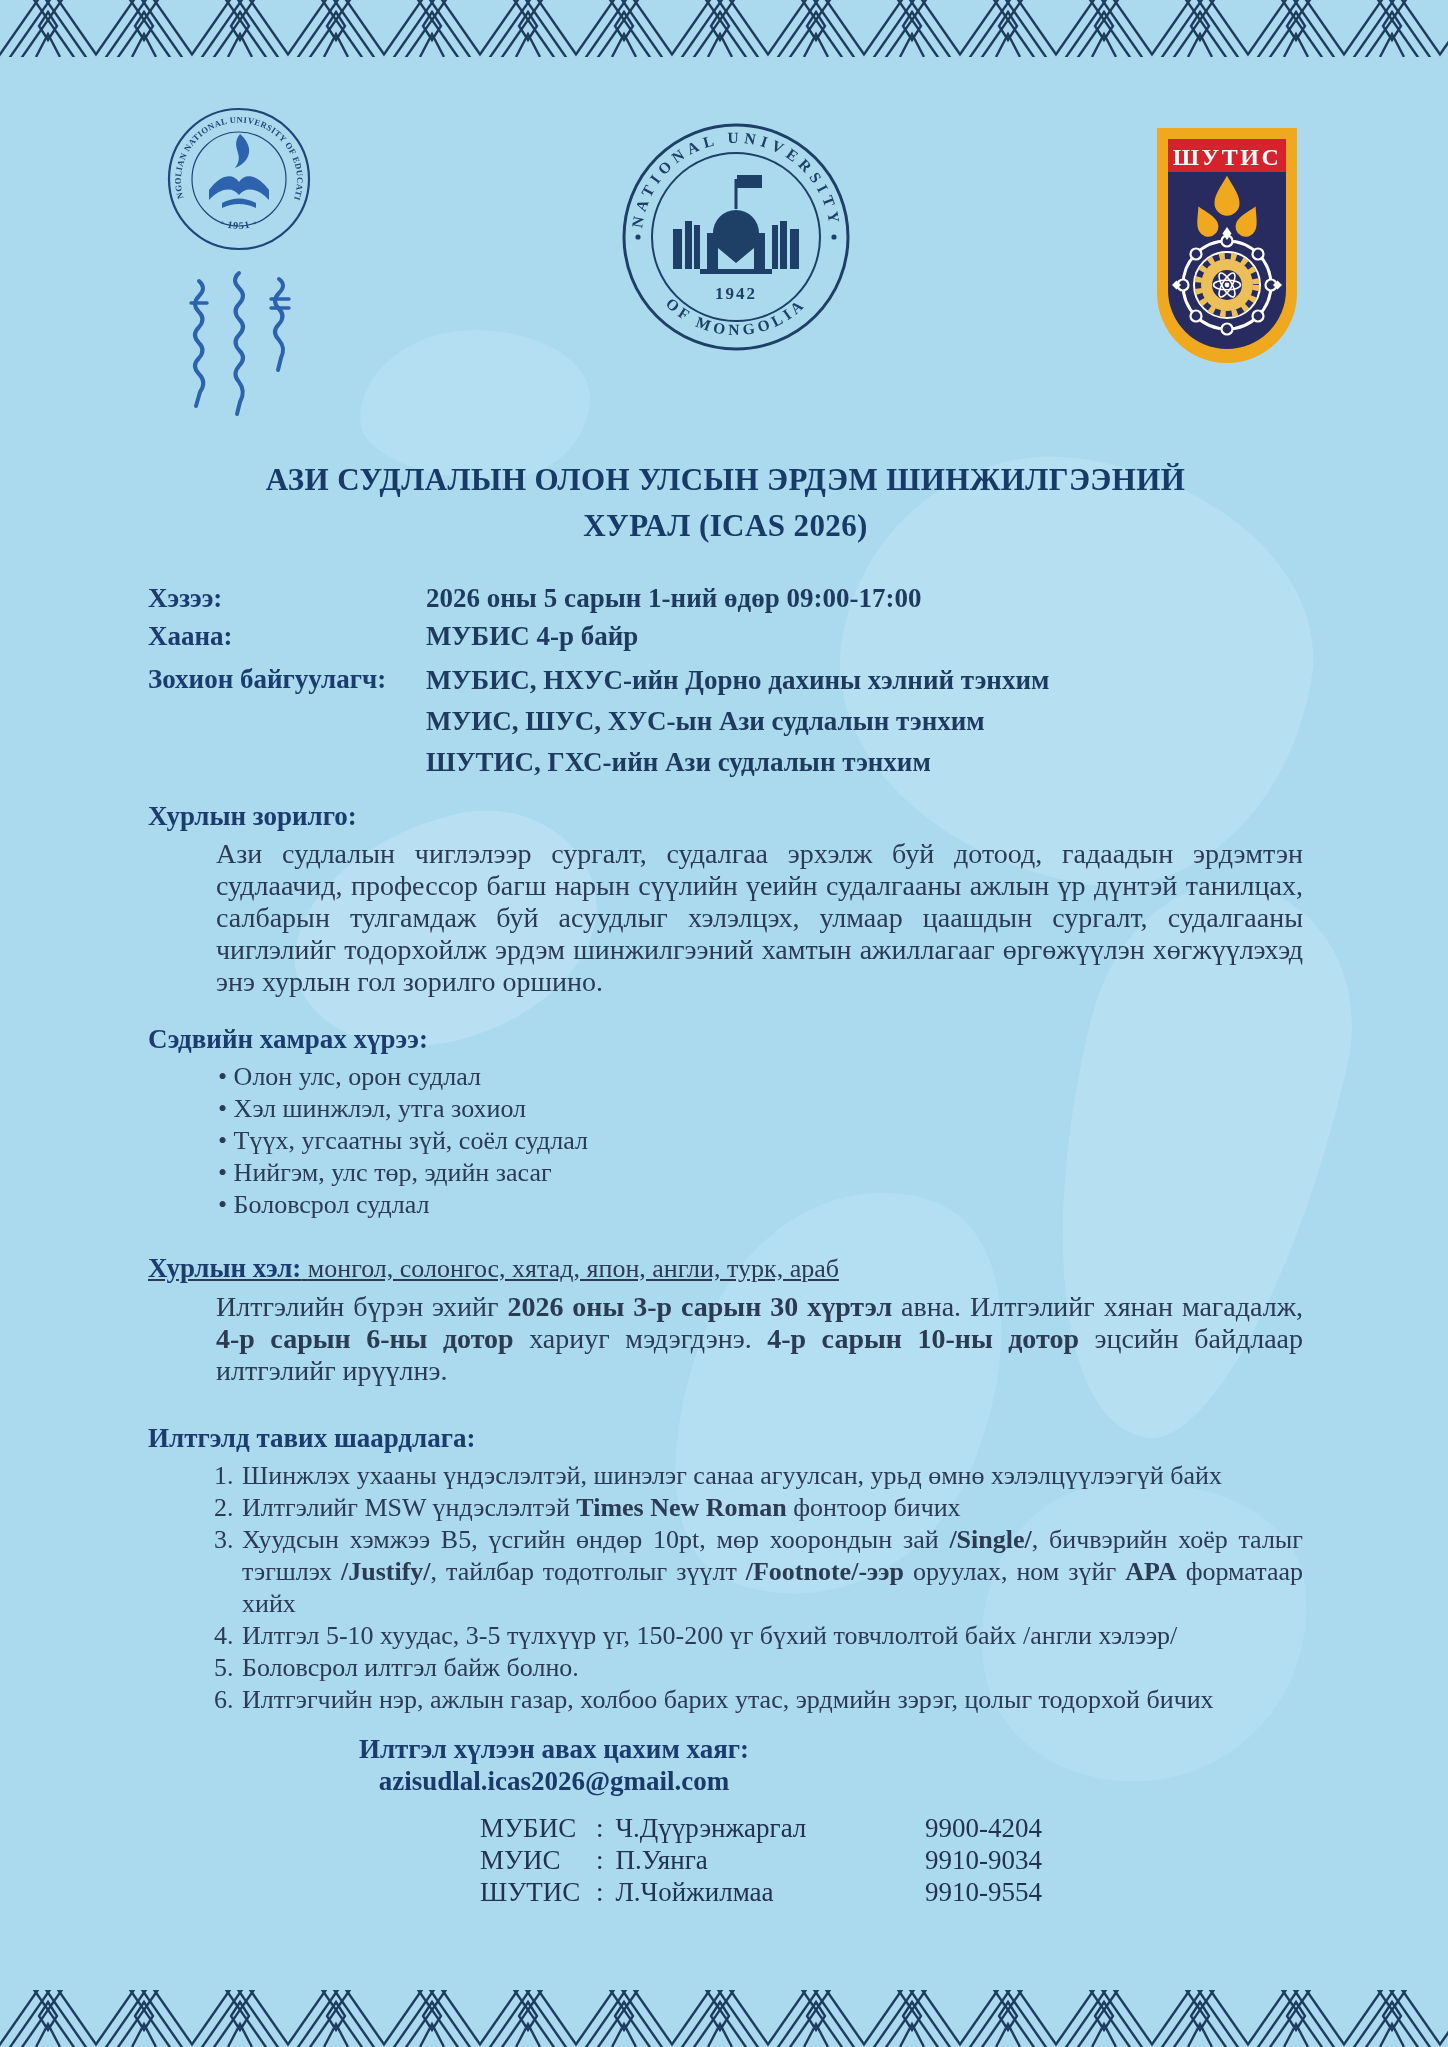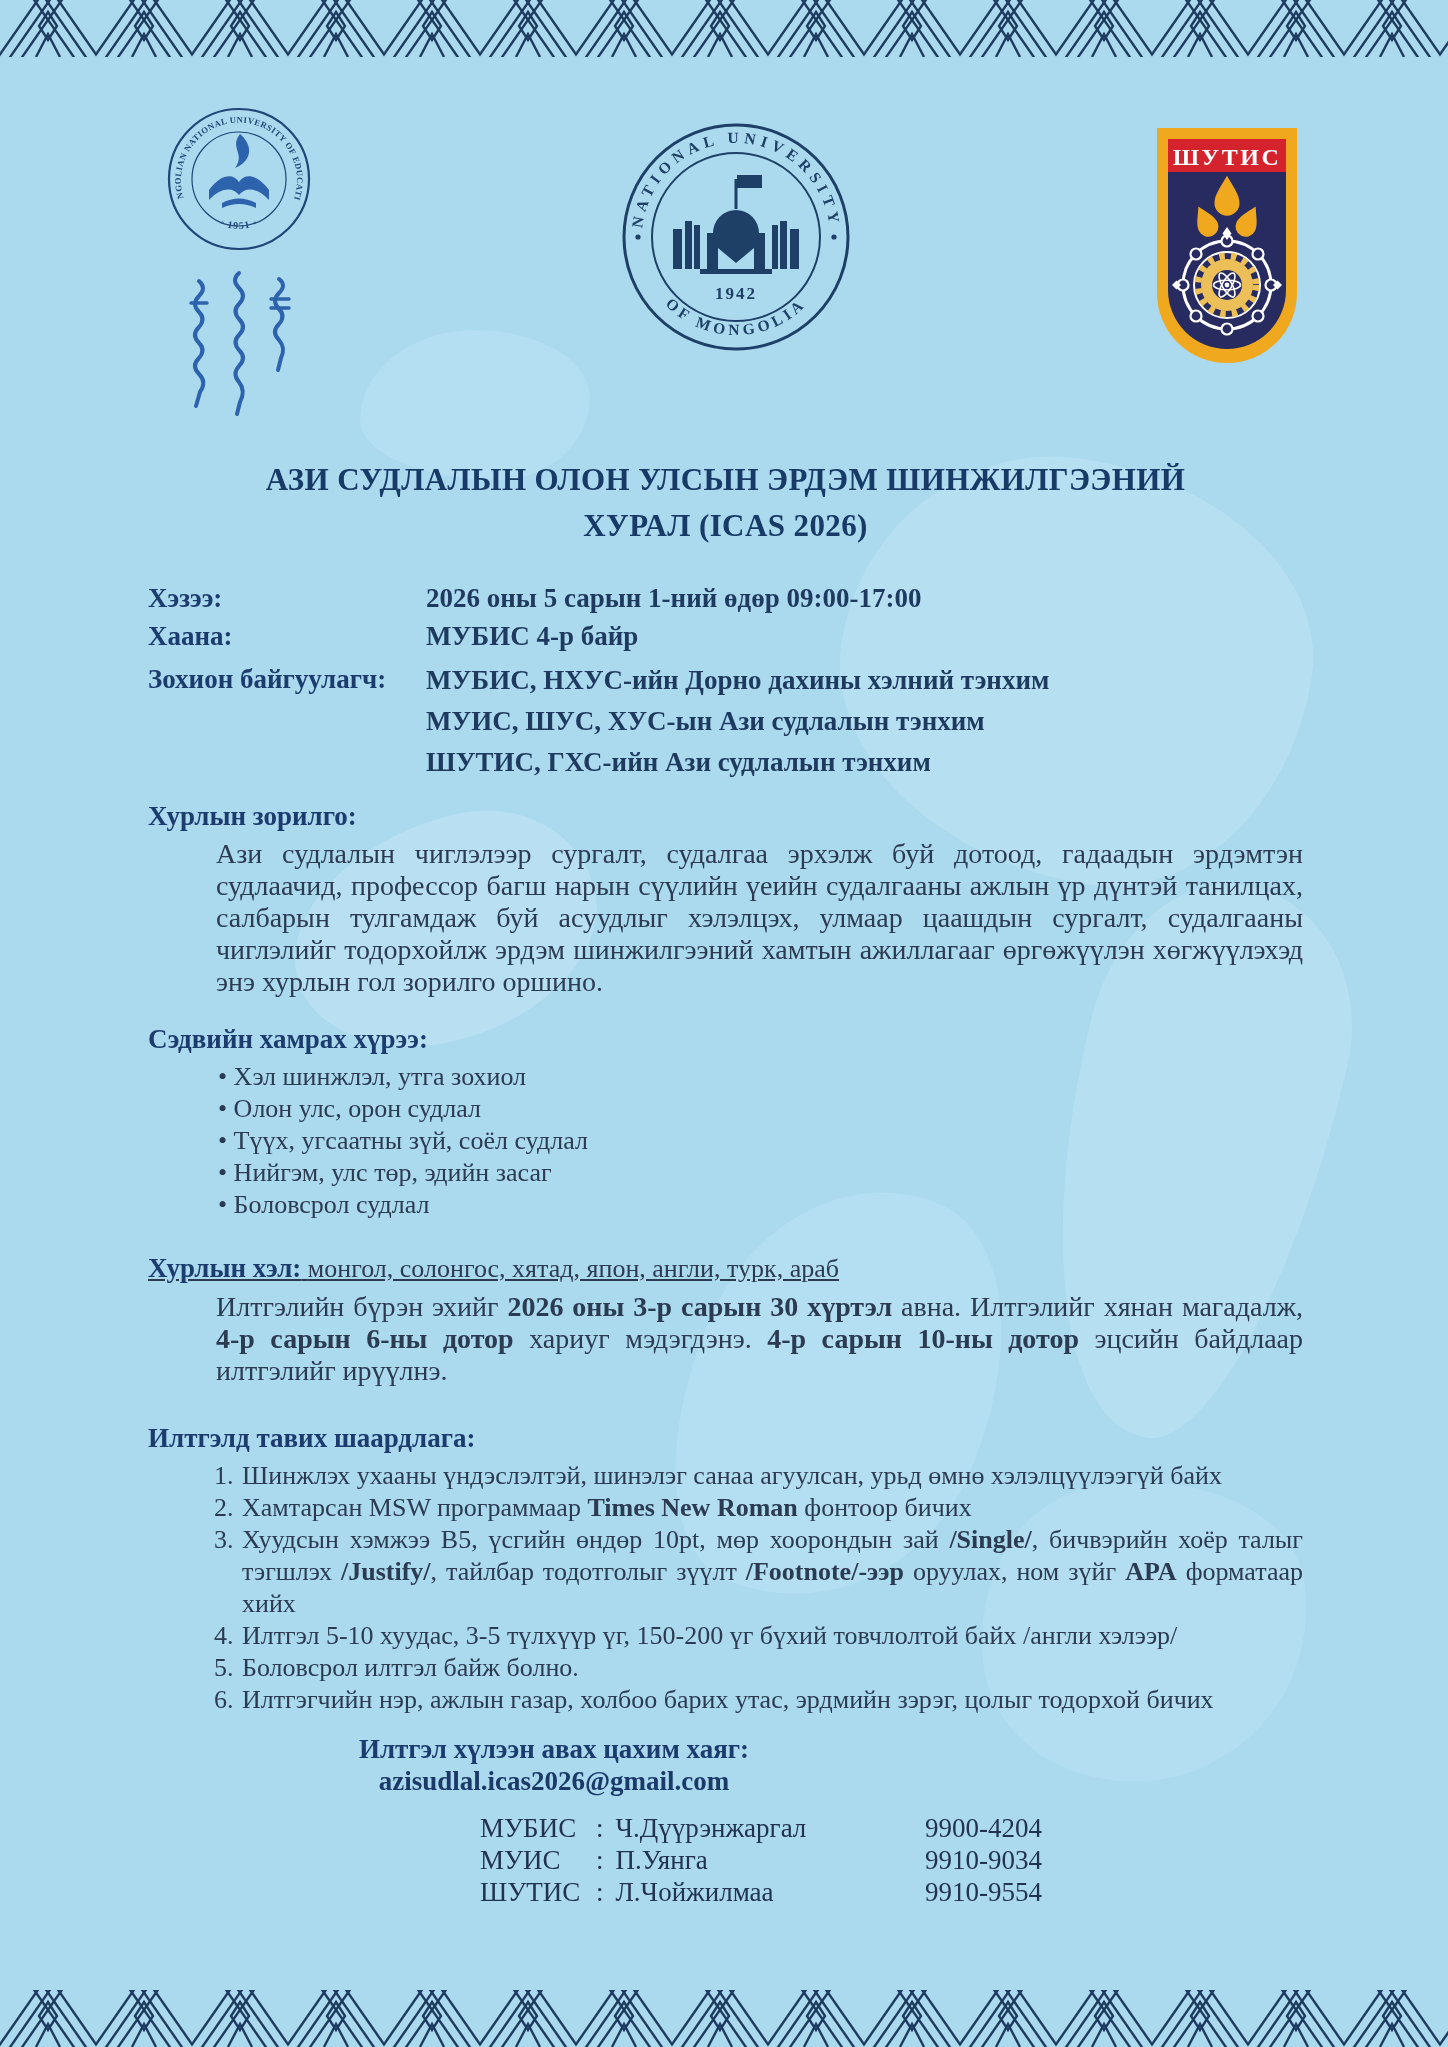--- a/index.html
+++ b/index.html
@@ -239,37 +239,37 @@
           <div>ШУТИС, ГХС-ийн Ази судлалын тэнхим</div>
         </div>
       </div>
     </div>
 
     <div class="sec-heading mt-purpose">Хурлын зорилго:</div>
     <div class="para">Ази судлалын чиглэлээр сургалт, судалгаа эрхэлж буй дотоод, гадаадын эрдэмтэн судлаачид, профессор багш нарын сүүлийн үеийн судалгааны ажлын үр дүнтэй танилцах, салбарын тулгамдаж буй асуудлыг хэлэлцэх, улмаар цаашдын сургалт, судалгааны чиглэлийг тодорхойлж эрдэм шинжилгээний хамтын ажиллагааг өргөжүүлэн хөгжүүлэхэд энэ хурлын гол зорилго оршино.</div>
 
     <div class="sec-heading mt-topics">Сэдвийн хамрах хүрээ:</div>
     <ul class="topics">
+      <li>Олон улс, орон судлал</li>
       <li>Хэл шинжлэл, утга зохиол</li>
-      <li>Олон улс, орон судлал</li>
       <li>Түүх, угсаатны зүй, соёл судлал</li>
       <li>Нийгэм, улс төр, эдийн засаг</li>
       <li>Боловсрол судлал</li>
     </ul>
 
     <div class="lang-line mt-lang">
       <span class="lbl">Хурлын хэл:</span>
       <span>монгол, солонгос, хятад, япон, англи, турк, араб</span>
     </div>
     <div class="para"><span>Илтгэлийн бүрэн эхийг </span><b>2026 оны 3-р сарын 30 хүртэл</b><span> авна. Илтгэлийг хянан магадалж, </span><b>4-р сарын 6-ны дотор</b><span> хариуг мэдэгдэнэ. </span><b>4-р сарын 10-ны дотор</b><span> эцсийн байдлаар илтгэлийг ирүүлнэ.</span></div>
 
     <div class="sec-heading mt-req">Илтгэлд тавих шаардлага:</div>
     <ol class="reqs">
       <li><span>Шинжлэх ухааны үндэслэлтэй, шинэлэг санаа агуулсан, урьд өмнө хэлэлцүүлээгүй байх</span></li>
-      <li><span>Хамтарсан MSW программаар </span><b>Times New Roman</b><span> фонтоор бичих</span></li>
+      <li><span>Илтгэлийг MSW үндэслэлтэй </span><b>Times New Roman</b><span> фонтоор бичих</span></li>
       <li><span>Хуудсын хэмжээ B5, үсгийн өндөр 10pt, мөр хоорондын зай </span><b>/Single/</b><span>, бичвэрийн хоёр талыг тэгшлэх </span><b>/Justify/</b><span>, тайлбар тодотголыг зүүлт </span><b>/Footnote/-ээр</b><span> оруулах, ном зүйг </span><b>APA</b><span> форматаар хийх</span></li>
       <li><span>Илтгэл 5-10 хуудас, 3-5 түлхүүр үг, 150-200 үг бүхий товчлолтой байх /англи хэлээр/</span></li>
       <li><span>Боловсрол илтгэл байж болно.</span></li>
       <li><span>Илтгэгчийн нэр, ажлын газар, холбоо барих утас, эрдмийн зэрэг, цолыг тодорхой бичих</span></li>
     </ol>
 
     <div class="submission">
       <div>Илтгэл хүлээн авах цахим хаяг:</div>
       <div class="email">azisudlal.icas2026@gmail.com</div>
     </div>

